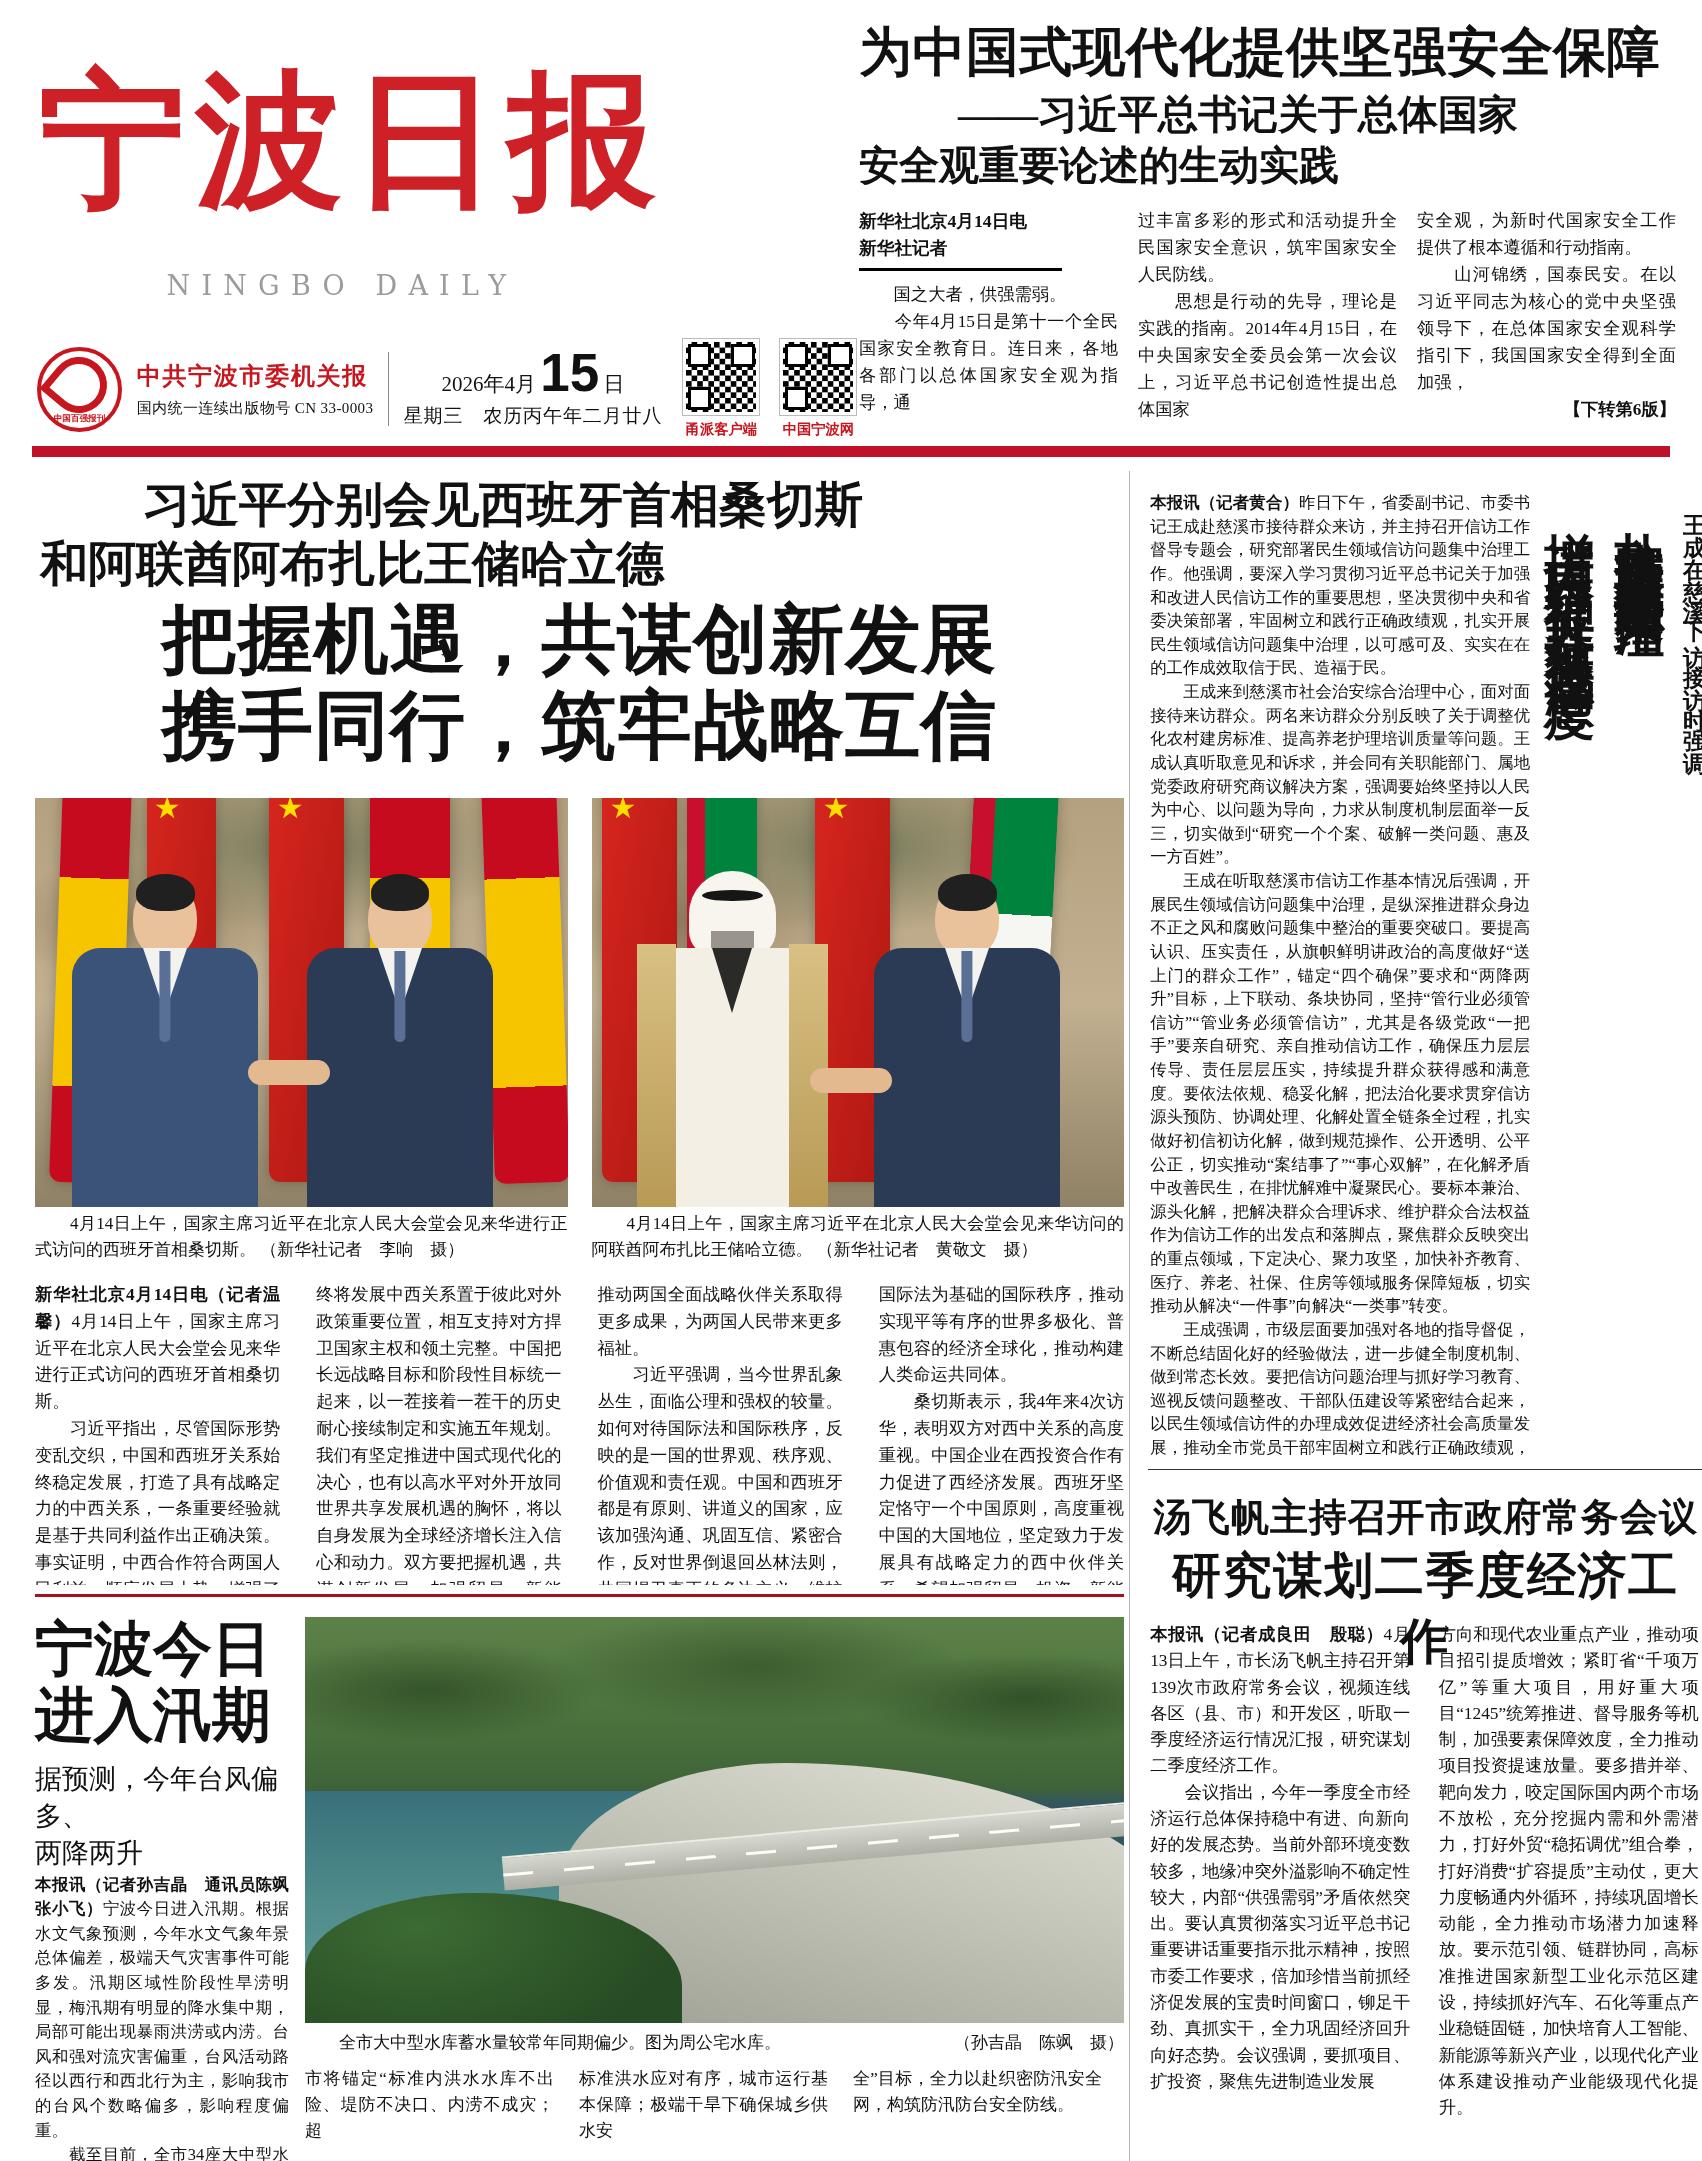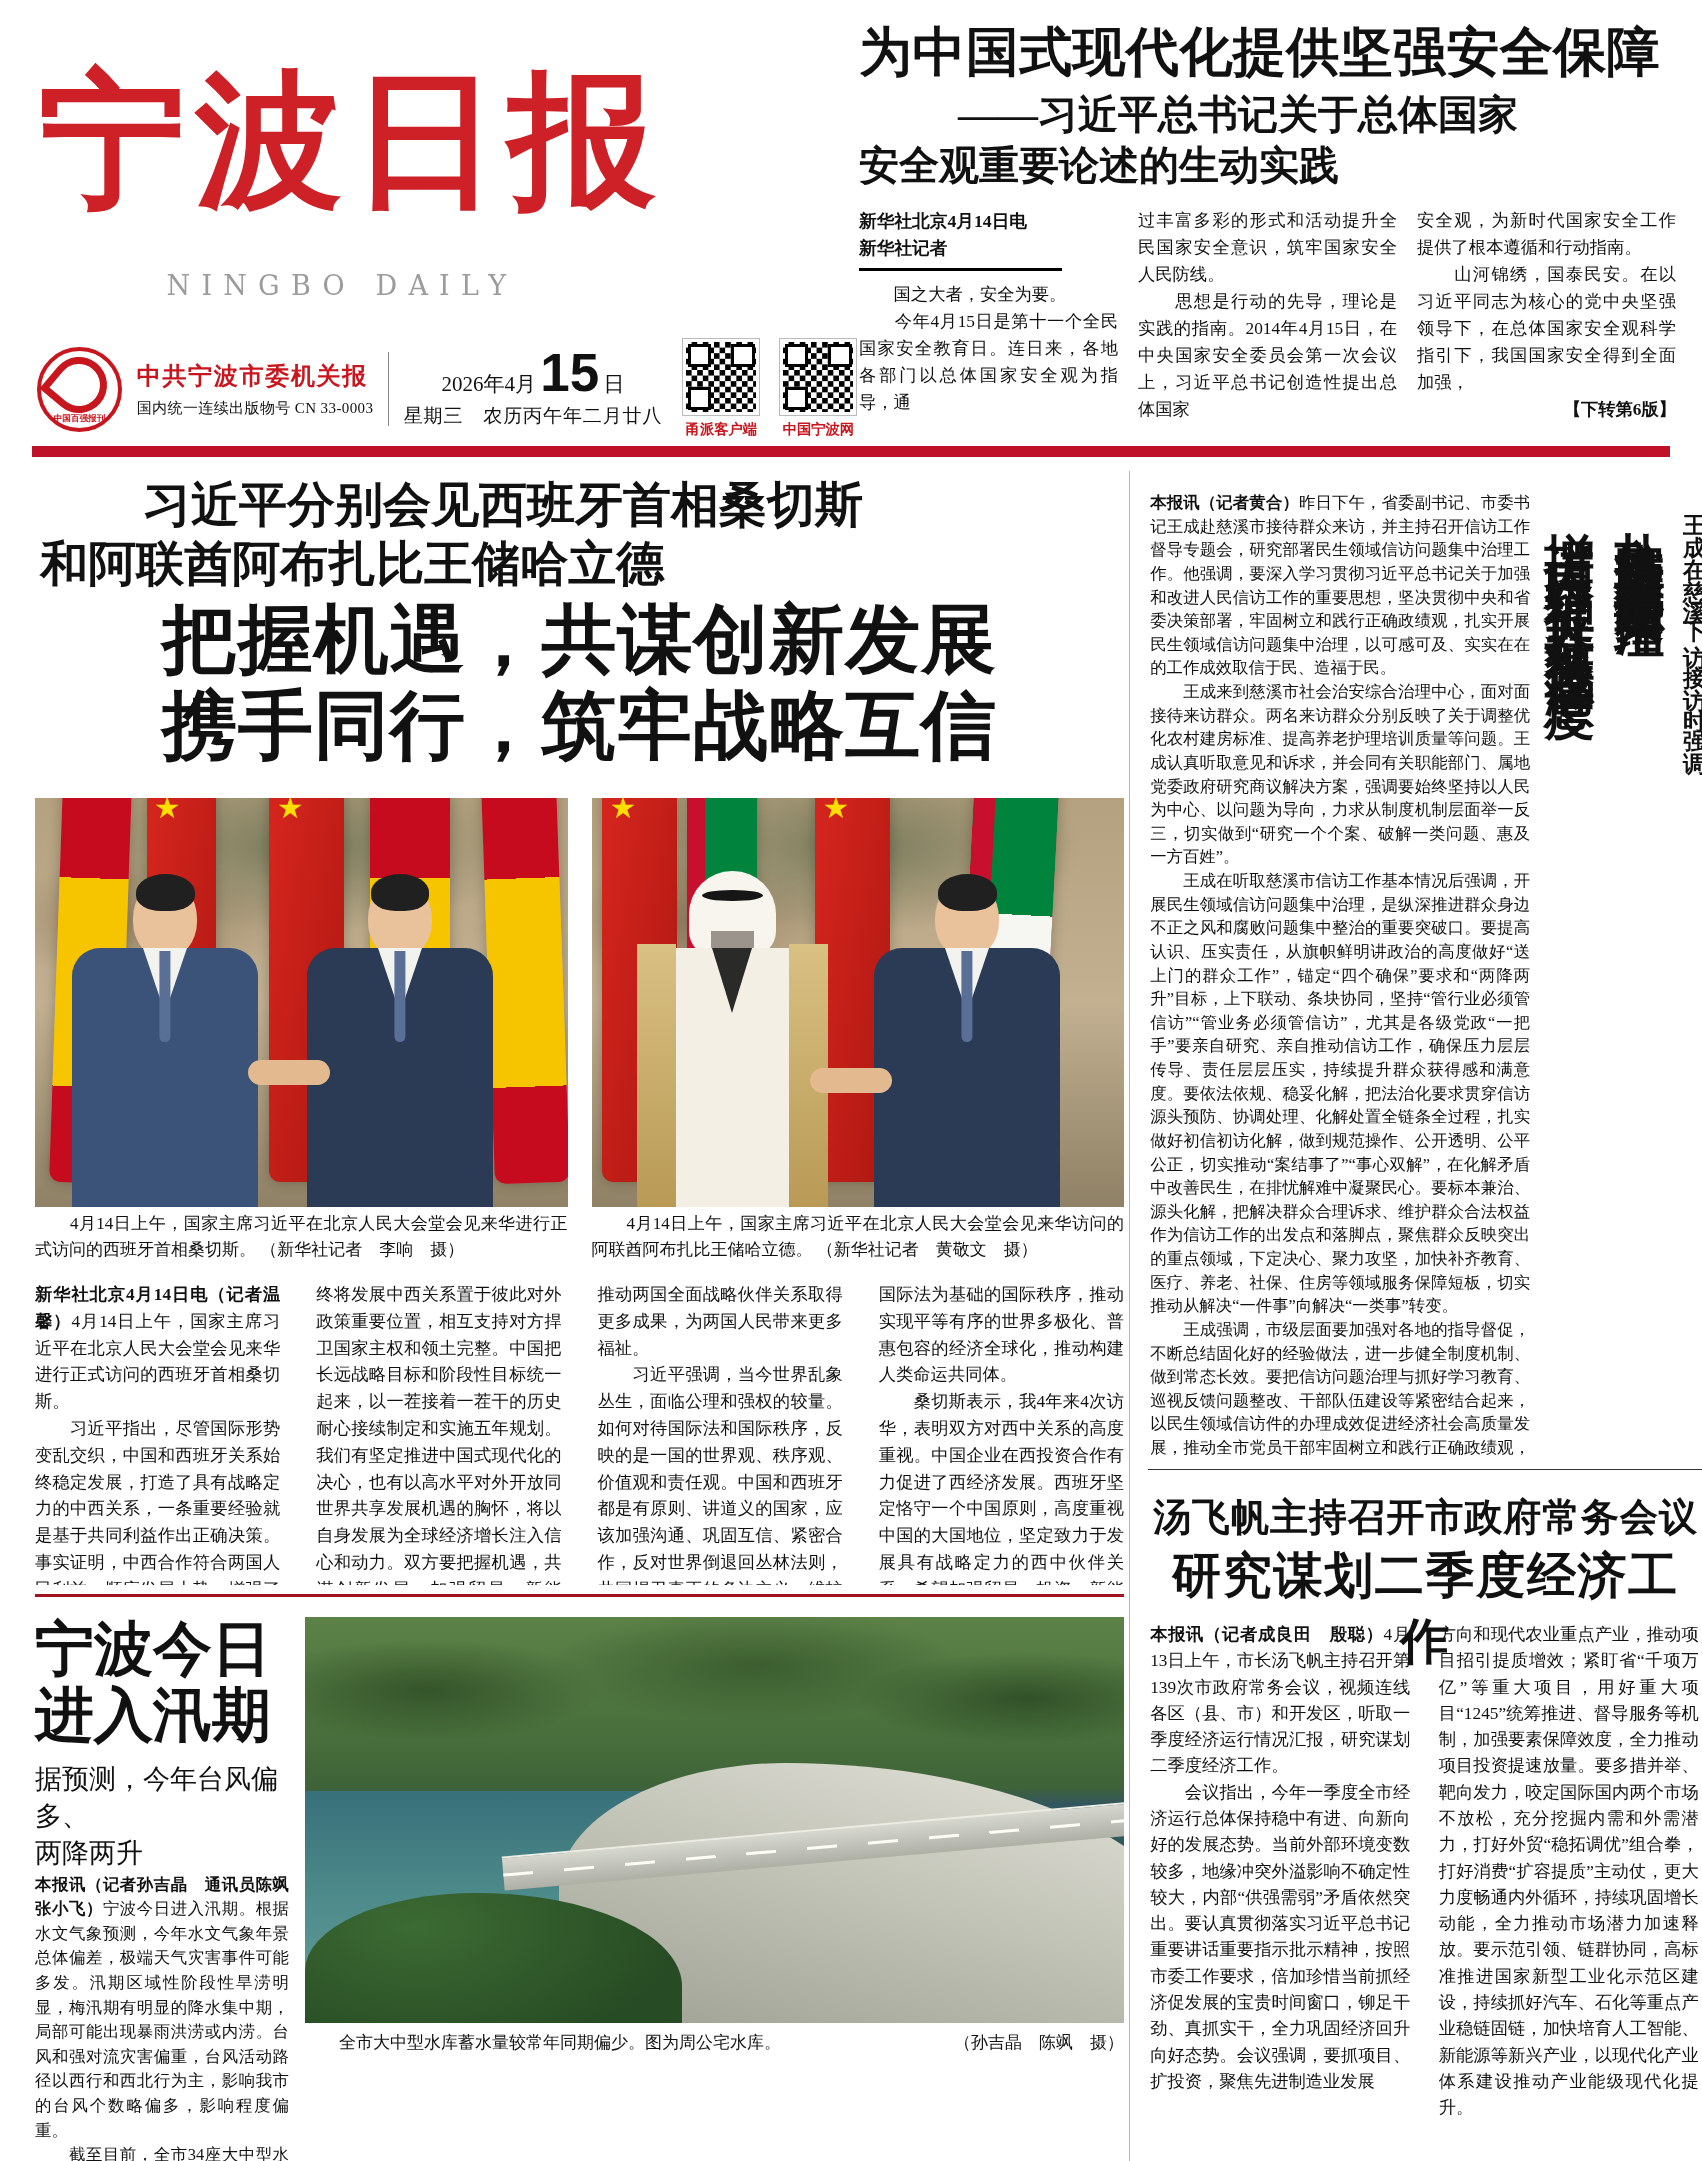--- a/index.html
+++ b/index.html
@@ -186,21 +186,21 @@
     <div class="sec-sub">
       <span class="ind">——习近平总书记关于总体国家</span>
       <span>安全观重要论述的生动实践</span>
     </div>
     <div class="sec-cols">
       <div class="sec-col">
         <div class="byline">
           <div>新华社北京4月14日电</div>
           <div>新华社记者</div>
         </div>
-        <p class="pre" style="margin:0">　　国之大者，安全为要。
+        <p class="pre" style="margin:0">　　国之大者，供强需弱。
 　　今年4月15日是第十一个全民国家安全教育日。连日来，各地各部门以总体国家安全观为指导，通</p>
       </div>
       <div class="sec-col">
         <p class="pre" style="margin:0">过丰富多彩的形式和活动提升全民国家安全意识，筑牢国家安全人民防线。
 　　思想是行动的先导，理论是实践的指南。2014年4月15日，在中央国家安全委员会第一次会议上，习近平总书记创造性提出总体国家</p>
       </div>
       <div class="sec-col">
         <p class="pre" style="margin:0">安全观，为新时代国家安全工作提供了根本遵循和行动指南。
 　　山河锦绣，国泰民安。在以习近平同志为核心的党中央坚强领导下，在总体国家安全观科学指引下，我国国家安全得到全面加强，</p>
         <span class="jump">【下转第6版】</span>
@@ -321,20 +321,25 @@
         <div class="damwall"></div>
         <div class="road"></div>
         <div class="trees"></div>
       </div>
 
       <div class="dam-caption">
         <span>　　全市大中型水库蓄水量较常年同期偏少。图为周公宅水库。</span>
         <span>（孙吉晶　陈飒　摄）</span>
       </div>
 
+      <div class="flood-cont">
+        <p class="c" style="margin:0">市将锚定“标准内洪水水库不出险、堤防不决口、内涝不成灾；超</p>
+        <p class="c" style="margin:0">标准洪水应对有序，城市运行基本保障；极端干旱下确保城乡供水安</p>
+        <p class="c" style="margin:0">全”目标，全力以赴织密防汛安全网，构筑防汛防台安全防线。</p>
+      </div>
     </div>
 
   </div>
 
   <div class="right-region">
     <div class="region-divider"></div>
 
     <p class="wc-body" style="margin:0"><b class="lead-b">本报讯（记者黄合）</b><span class="pre">昨日下午，省委副书记、市委书记王成赴慈溪市接待群众来访，并主持召开信访工作督导专题会，研究部署民生领域信访问题集中治理工作。他强调，要深入学习贯彻习近平总书记关于加强和改进人民信访工作的重要思想，坚决贯彻中央和省委决策部署，牢固树立和践行正确政绩观，扎实开展民生领域信访问题集中治理，以可感可及、实实在在的工作成效取信于民、造福于民。
 　　王成来到慈溪市社会治安综合治理中心，面对面接待来访群众。两名来访群众分别反映了关于调整优化农村建房标准、提高养老护理培训质量等问题。王成认真听取意见和诉求，并会同有关职能部门、属地党委政府研究商议解决方案，强调要始终坚持以人民为中心、以问题为导向，力求从制度机制层面举一反三，切实做到“研究一个个案、破解一类问题、惠及一方百姓”。
 　　王成在听取慈溪市信访工作基本情况后强调，开展民生领域信访问题集中治理，是纵深推进群众身边不正之风和腐败问题集中整治的重要突破口。要提高认识、压实责任，从旗帜鲜明讲政治的高度做好“送上门的群众工作”，锚定“四个确保”要求和“两降两升”目标，上下联动、条块协同，坚持“管行业必须管信访”“管业务必须管信访”，尤其是各级党政“一把手”要亲自研究、亲自推动信访工作，确保压力层层传导、责任层层压实，持续提升群众获得感和满意度。要依法依规、稳妥化解，把法治化要求贯穿信访源头预防、协调处理、化解处置全链条全过程，扎实做好初信初访化解，做到规范操作、公开透明、公平公正，切实推动“案结事了”“事心双解”，在化解矛盾中改善民生，在排忧解难中凝聚民心。要标本兼治、源头化解，把解决群众合理诉求、维护群众合法权益作为信访工作的出发点和落脚点，聚焦群众反映突出的重点领域，下定决心、聚力攻坚，加快补齐教育、医疗、养老、社保、住房等领域服务保障短板，切实推动从解决“一件事”向解决“一类事”转变。

